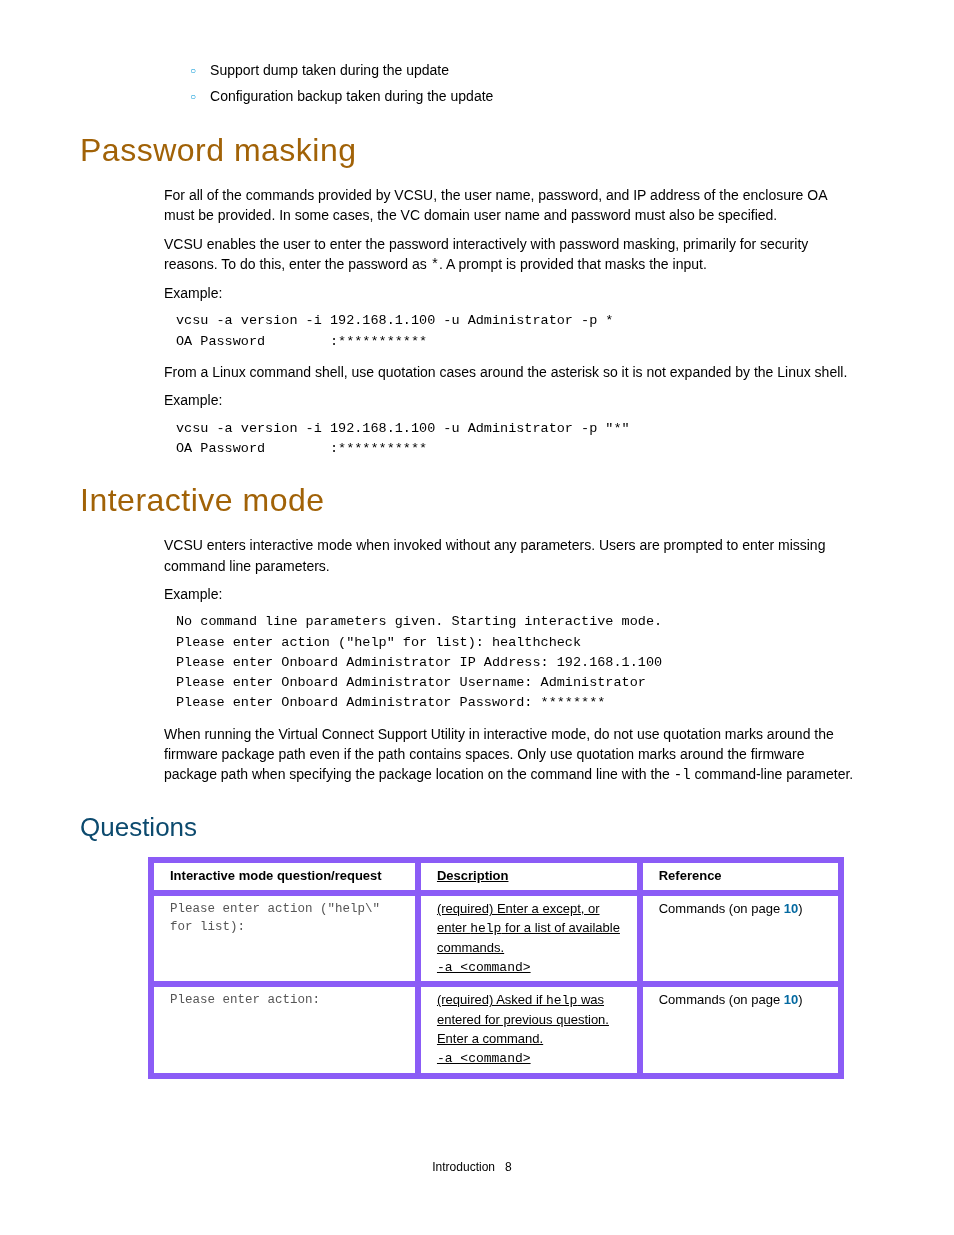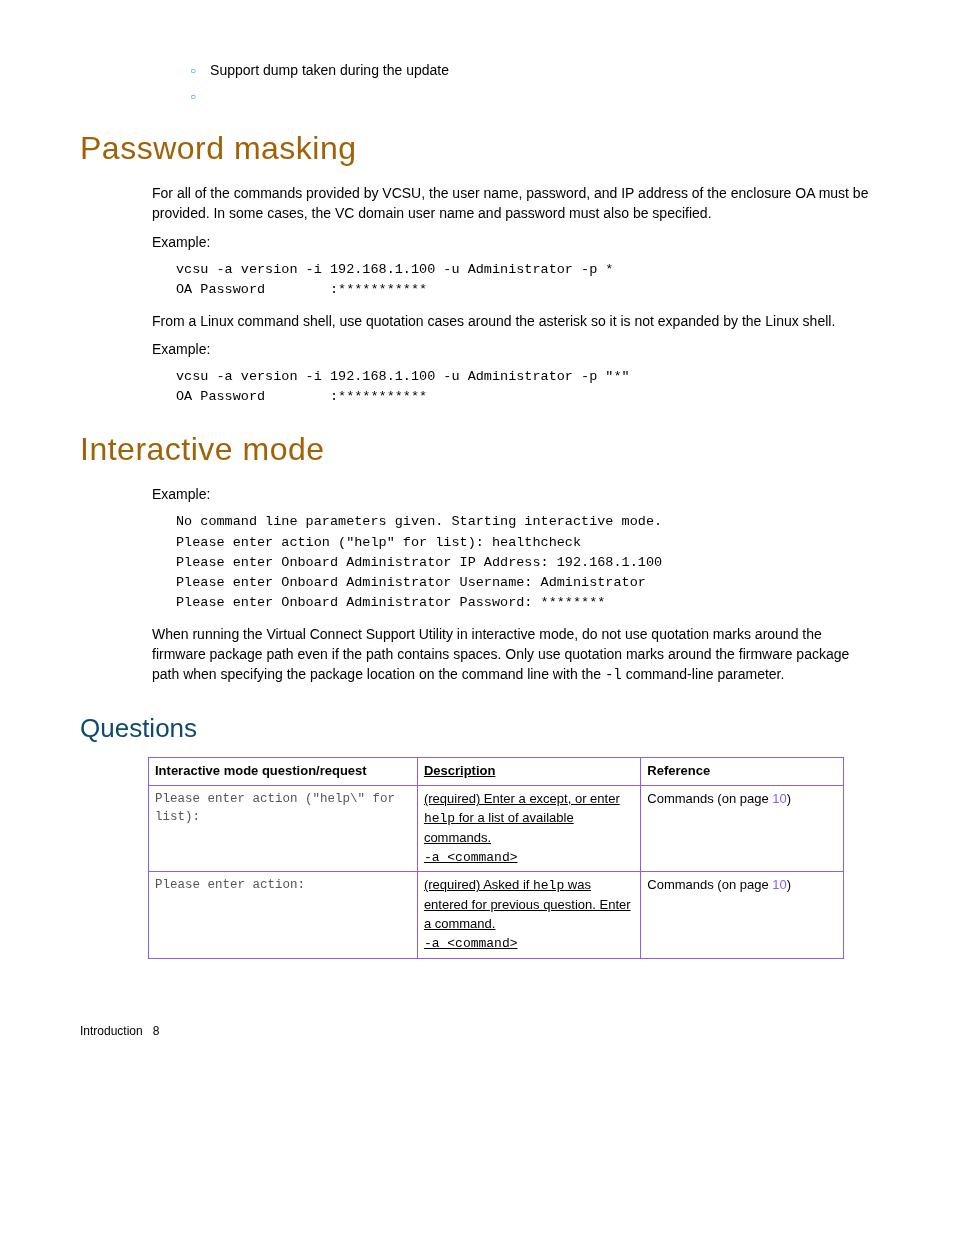--- a/index.html
+++ b/index.html
@@ -24,71 +24,76 @@
     letter-spacing: 0.5px;
   }
   h2 {
     font-family: Arial, Helvetica, sans-serif;
     font-weight: 300;
     font-size: 26px;
     color: #0c4a6e;
     margin: 24px 0 10px 0;
   }
   .body-block { margin-left: 68px; }
-  p { margin: 8px 4px; }
+  p { margin: 8px 16px; }
   .mono { font-family: "Courier New", monospace; font-size: 13.5px; }
   pre.mono { margin: 4px 0 10px 28px; line-height: 1.5; white-space: pre; }
   span.mono-inline { font-family: "Courier New", monospace; }
   table {
     border-collapse: collapse;
     width: 696px;
     margin-top: 8px;
     font-size: 13px;
   }
   th, td {
-    border: 1px solid #8b5cf6;
-    padding: 4px 6px;
+    border: 6px solid #8b5cf6;
+    padding: 4px 16px;
     vertical-align: top;
     text-align: left;
   }
   th { font-weight: bold; }
   th.c1, td.c1 { width: 260px; }
   th.c2, td.c2 { width: 216px; text-decoration: underline; }
   th.c3, td.c3 { width: 196px; }
   .mono-cell { font-family: "Courier New", monospace; color: #555; font-size: 12.5px; }
-  .link-num { color: #8b5cf6; }
-  .footer { text-align: left; font-size: 12px; margin-top: 64px; padding-right: 10px; }
+  .link-num { color: #0369a1; font-weight: bold; }
+  .footer { text-align: center; font-size: 12px; margin-top: 80px; padding-right: 10px; }
 </style>
 </head>
 <body>
 
 <div class="bullet-list">
   <div class="bullet-item">
     <span class="bullet-marker">○</span>
     <span>Support dump taken during the update</span>
   </div>
   <div class="bullet-item">
     <span class="bullet-marker">○</span>
+    <span>Configuration backup taken during the update</span>
   </div>
 </div>
 
 <h1>Password masking</h1>
 <div class="body-block">
   <p>For all of the commands provided by VCSU, the user name, password, and IP address of the enclosure OA must be provided. In some cases, the VC domain user name and password must also be specified.</p>
+  <p>
+    <span>VCSU enables the user to enter the password interactively with password masking, primarily for security reasons. To do this, enter the password as </span><span class="mono-inline">*</span><span>. A prompt is provided that masks the input.</span>
+  </p>
   <p>Example:</p>
   <pre class="mono">vcsu -a version -i 192.168.1.100 -u Administrator -p *
 OA Password        :***********</pre>
   <p>From a Linux command shell, use quotation cases around the asterisk so it is not expanded by the Linux shell.</p>
   <p>Example:</p>
   <pre class="mono">vcsu -a version -i 192.168.1.100 -u Administrator -p "*"
 OA Password        :***********</pre>
 </div>
 
 <h1>Interactive mode</h1>
 <div class="body-block">
+  <p>VCSU enters interactive mode when invoked without any parameters. Users are prompted to enter missing command line parameters.</p>
   <p>Example:</p>
   <pre class="mono">No command line parameters given. Starting interactive mode.
 Please enter action ("help" for list): healthcheck
 Please enter Onboard Administrator IP Address: 192.168.1.100
 Please enter Onboard Administrator Username: Administrator
 Please enter Onboard Administrator Password: ********</pre>
   <p>
     <span>When running the Virtual Connect Support Utility in interactive mode, do not use quotation marks around the firmware package path even if the path contains spaces. Only use quotation marks around the firmware package path when specifying the package location on the command line with the </span><span class="mono-inline">-l</span><span> command-line parameter.</span>
   </p>
 </div>

